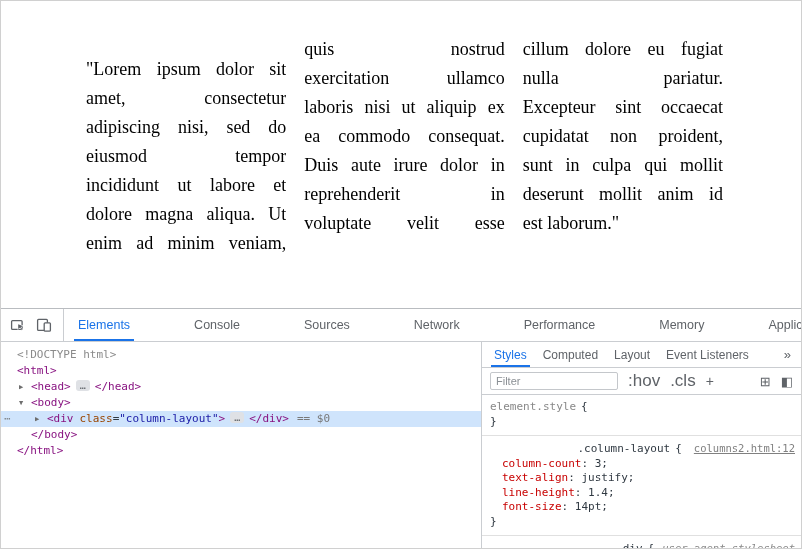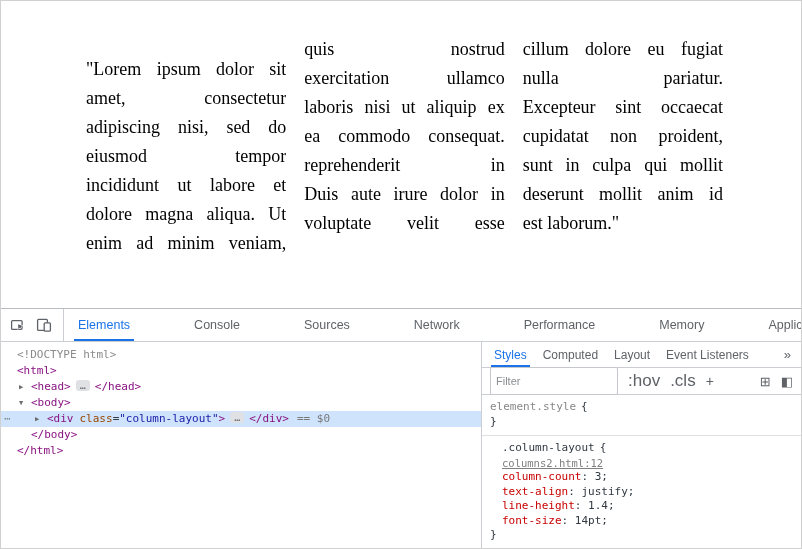--- a/index.html
+++ b/index.html
@@ -66,36 +66,36 @@
 
   
   .styles-pane{ flex:1; display:flex; flex-direction:column; min-width:0; overflow:hidden; }
   .sp-tabs{ height:26px; flex:0 0 26px; display:flex; align-items:center; border-bottom:1px solid #cacdd1; padding:0 4px; }
   .sp-tab{ padding:0 8px; font-size:12px; color:#5f6368; height:100%; display:flex; align-items:center; position:relative; white-space:nowrap; }
   .sp-tab.active{ color:var(--accent,#1a73e8); }
   .sp-tab.active::after{ content:""; position:absolute; left:5px; right:5px; bottom:0; height:2px; background:var(--accent,#1a73e8); }
   .sp-tabs .more-chevron{ margin-left:auto; }
   .sp-toolbar{ height:27px; flex:0 0 27px; display:flex; align-items:center; gap:10px; padding:0 8px; border-bottom:1px solid #cacdd1; }
   .filter-input{
-    width:128px; height:28px; border:1px solid #c4c7cb; border-radius:2px;
+    width:128px; height:18px; border:1px solid #c4c7cb; border-radius:2px;
     font-size:11px; padding:0 5px; color:#333; font-family:"Liberation Sans",sans-serif; outline:none;
   }
   .filter-input::placeholder{ color:#8a8f94; }
   .tool-txt{ font-size:17px; color:#5f6368; cursor:default; }
   .tool-plus{ font-size:14px; color:#5f6368; cursor:default; }
   .sp-toolbar .spacer{ flex:1; }
   .tool-icon{ font-size:13px; color:#5f6368; cursor:default; }
 
   .sp-content{ flex:1; overflow:hidden; }
   .css-section{
     padding:5px 6px 6px 8px; border-bottom:1px solid #e0e0e0;
     font-family:"DejaVu Sans Mono", monospace; font-size:11px; color:#303942;
   }
   .css-line{ line-height:14.5px; white-space:nowrap; }
-  .css-head{ display:flex; justify-content:flex-end; align-items:baseline;flex-direction:column; }
+  .css-head{ display:flex; justify-content:flex-end; align-items:baseline; }
   .brace{ margin-left:5px; color:#303942; }
   .sel{ color:#303942; }
   .sel-gray{ color:#888; }
   .src-link{ font-size:10.5px; color:#808080; text-decoration:underline; margin-left:12px; flex:0 0 auto; }
   .ua-note{ font-size:10.5px; color:#888; font-style:italic; margin-left:8px; flex:0 0 auto; }
   .prop-line{ padding-left:12px; }
   .pname{ color:var(--css_prop,#c80000); }
   .pname::after{ content:": "; color:#303942; }
   .pval{ color:#303942; }
   .pval::after{ content:";"; color:#303942; }
@@ -114,22 +114,22 @@
         <div class="line">eiusmod tempor</div>
         <div class="line">incididunt ut labore et</div>
         <div class="line">dolore magna aliqua. Ut</div>
         <div class="line">enim ad minim veniam,</div>
       </div>
       <div class="col">
         <div class="line">quis nostrud</div>
         <div class="line">exercitation ullamco</div>
         <div class="line">laboris nisi ut aliquip ex</div>
         <div class="line">ea commodo consequat.</div>
+        <div class="line">Duis aute irure dolor in</div>
         <div class="line">reprehenderit in</div>
-        <div class="line">Duis aute irure dolor in</div>
         <div class="line">voluptate velit esse</div>
       </div>
       <div class="col">
         <div class="line">cillum dolore eu fugiat</div>
         <div class="line">nulla pariatur.</div>
         <div class="line">Excepteur sint occaecat</div>
         <div class="line">cupidatat non proident,</div>
         <div class="line">sunt in culpa qui mollit</div>
         <div class="line">deserunt mollit anim id</div>
         <div class="line left-last">est laborum."</div>

